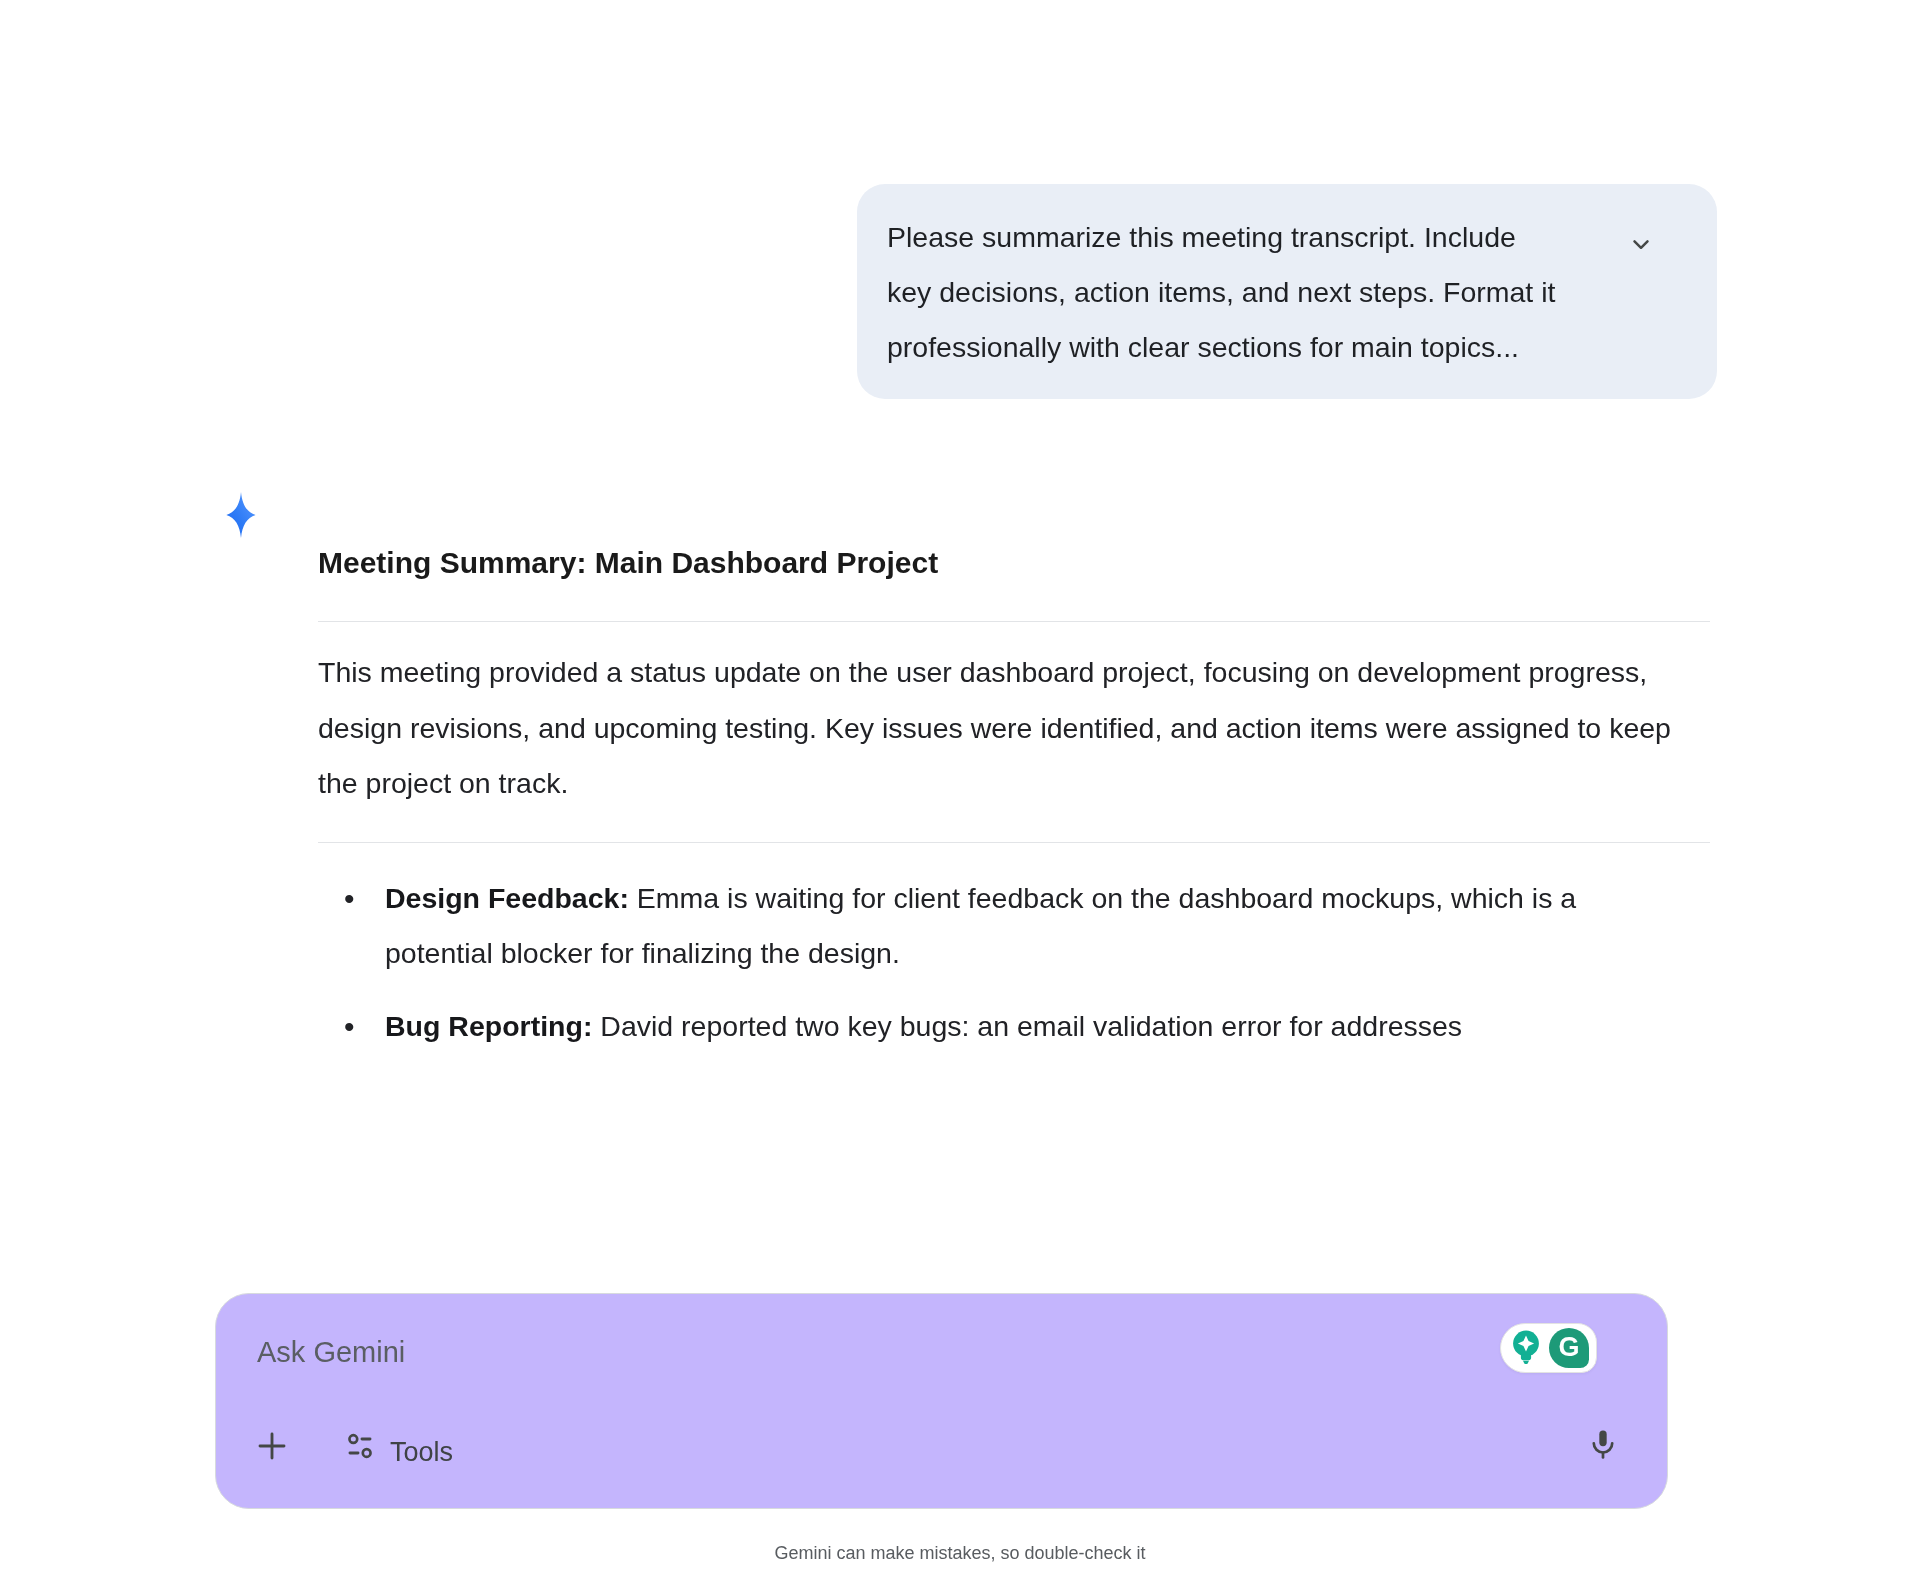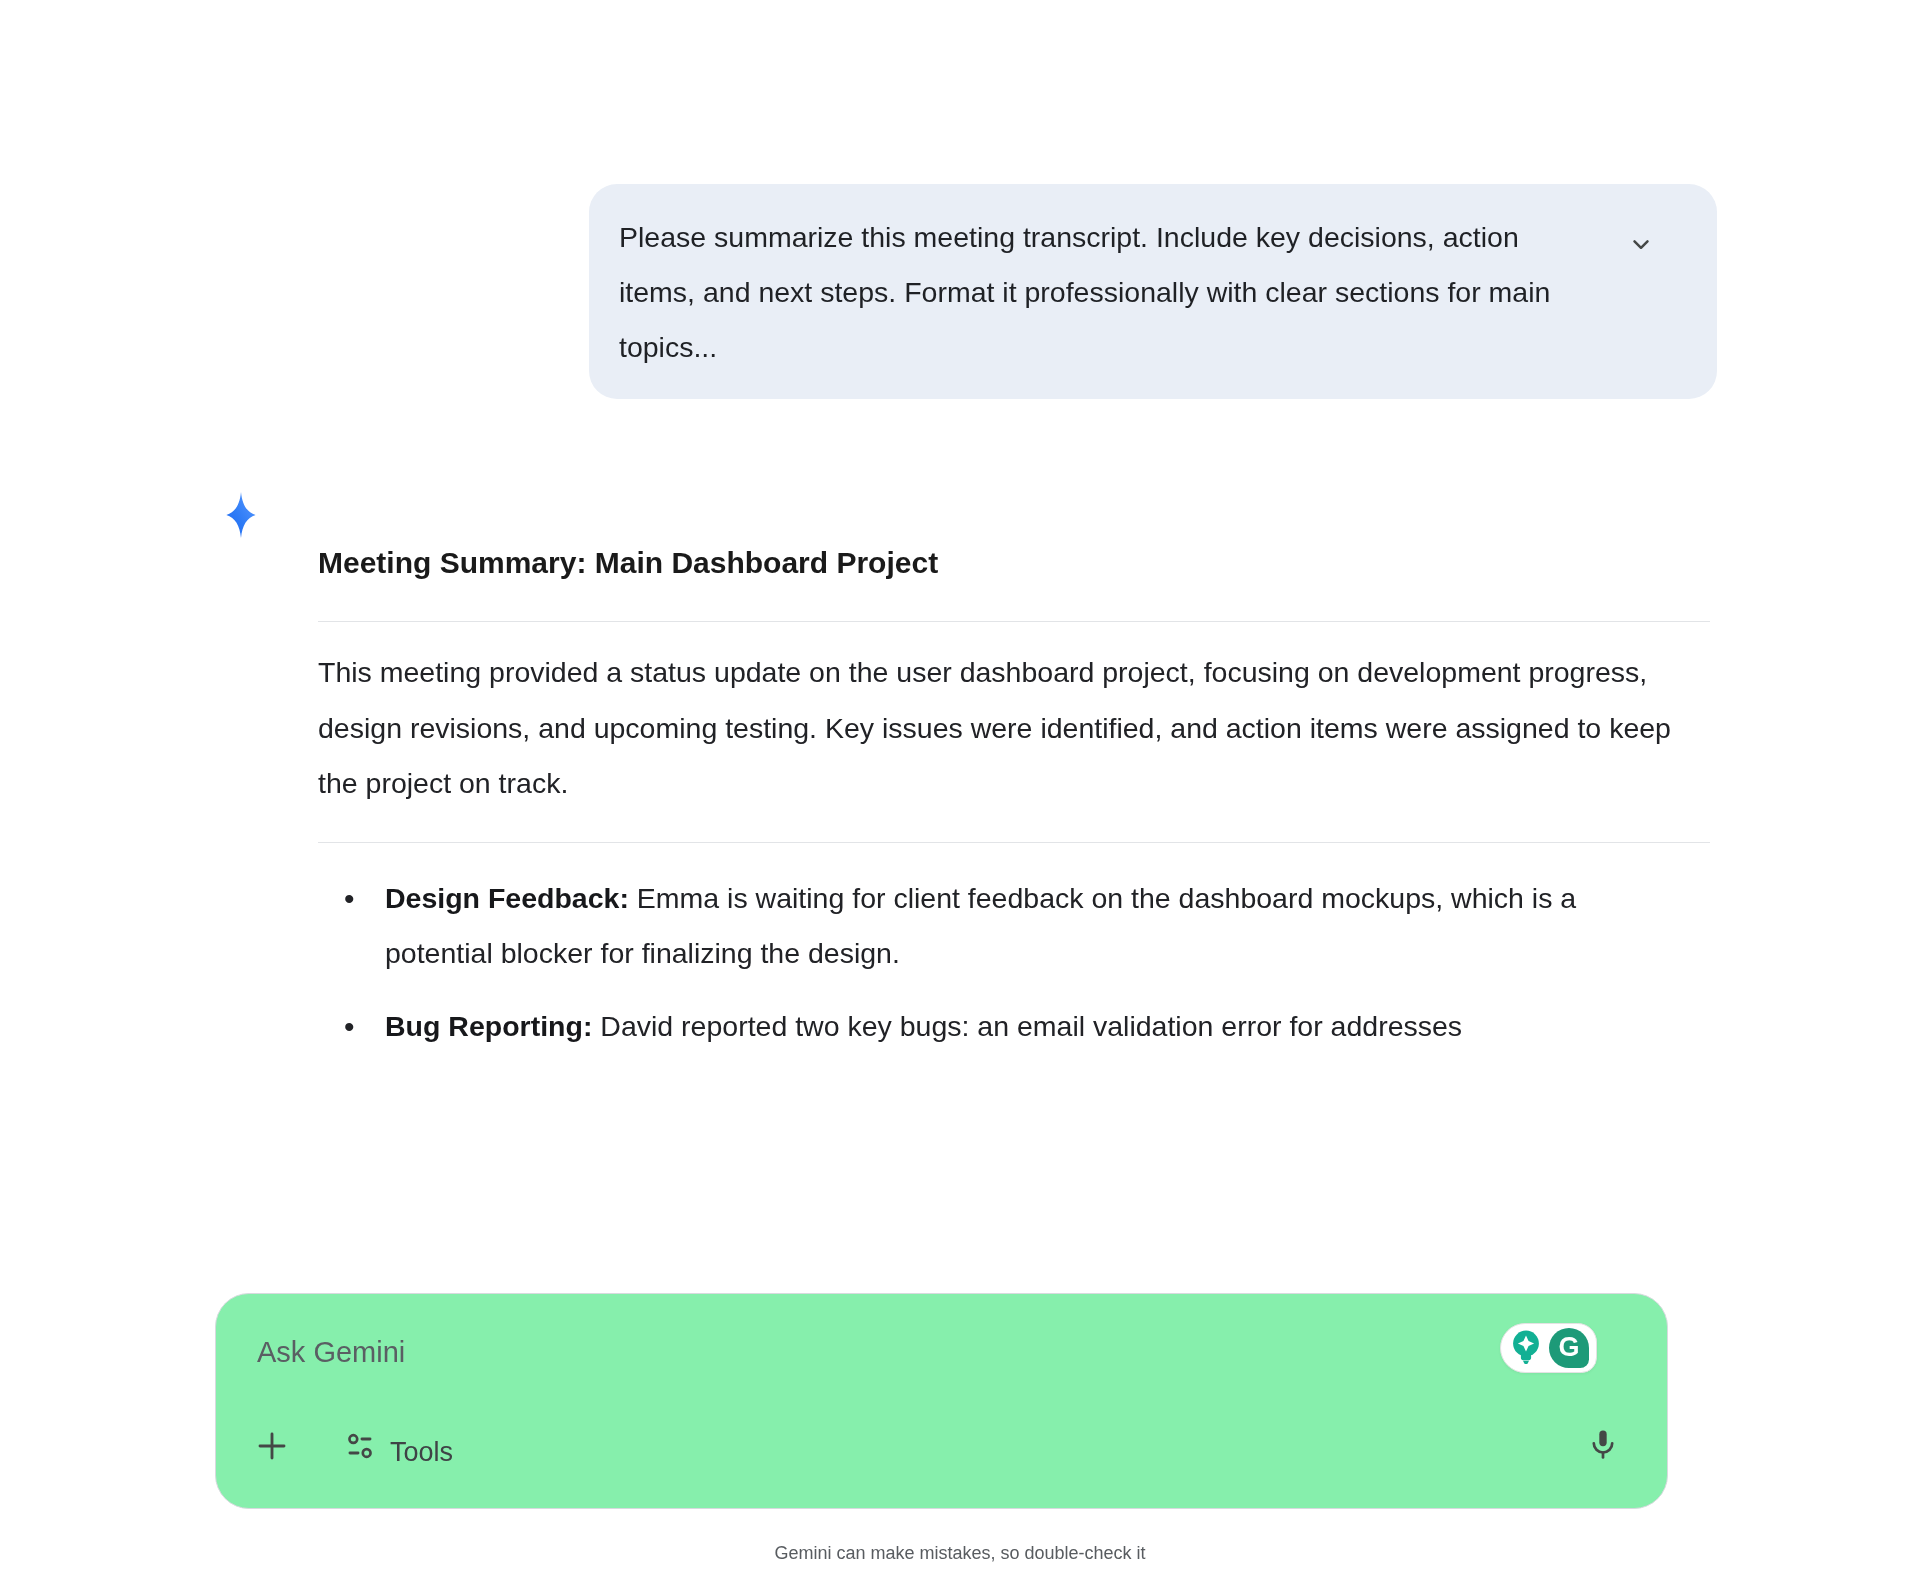--- a/index.html
+++ b/index.html
@@ -1,21 +1,21 @@
 <!DOCTYPE html>
 <html><head>
 <meta charset="utf-8">
 <style>
   * { margin: 0; padding: 0; box-sizing: border-box; }
   html, body { width: 1920px; height: 1585px; background: #ffffff; overflow: hidden; }
   body { font-family: "Liberation Sans", sans-serif; color: #1f1f1f; position: relative; }
 
   
   .user-bubble {
-    position: absolute; top: 184px; right: 203px; width: 1128px;
+    position: absolute; top: 184px; right: 203px; width: 860px;
     background: #e9eef6; border-radius: 28px;
     padding: 26px 150px 24px 30px;
     font-size: 28.5px; line-height: 55px; color: #1f2125;
   }
   .bubble-chevron {
     position: absolute; top: 42px; right: 58px; width: 36px; height: 36px;
     display: flex; align-items: center; justify-content: center; cursor: pointer;
   }
 
   
@@ -51,21 +51,21 @@
   .fade-overlay {
     position: absolute; left: 0; top: 1152px; width: 1920px; height: 168px; z-index: 2;
     background: linear-gradient(to bottom, rgba(255,255,255,0) 0%,
       rgba(255,255,255,0.55) 45%, rgba(255,255,255,0.92) 85%, #ffffff 100%);
     pointer-events: none;
   }
 
   
   .composer {
     position: absolute; left: 215px; top: 1293px; width: 1453px; height: 216px;
-    background: #86efac; border: 1.5px solid #d7dade; border-radius: 34px; z-index: 3;
+    background: #c4b5fd; border: 1.5px solid #d7dade; border-radius: 34px; z-index: 3;
   }
   .composer-placeholder {
     position: absolute; left: 41px; top: 42px; font-size: 29px; color: #5a5e63;
   }
   .plus-btn {
     position: absolute; left: 36px; top: 132px; width: 40px; height: 40px;
     display: flex; align-items: center; justify-content: center; cursor: pointer;
   }
   .tools-btn {
     position: absolute; left: 128px; top: 131px; height: 42px;

